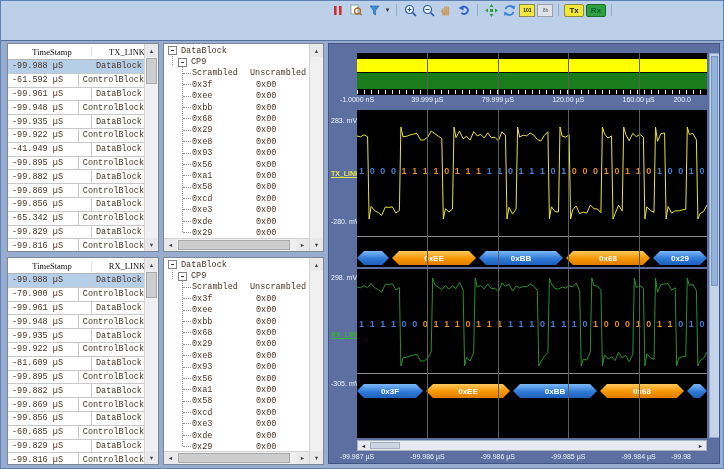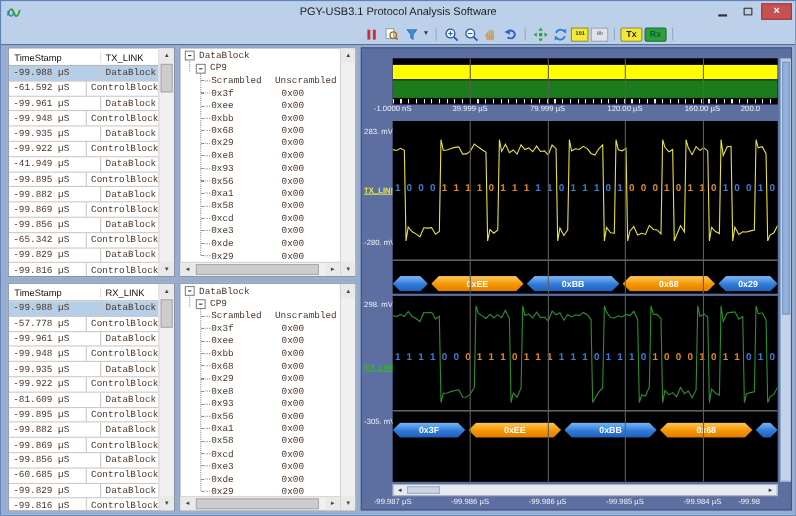--- a/index.html
+++ b/index.html
@@ -35,21 +35,21 @@
   .panel{position:absolute;background:#fff;border:1px solid #7c8898;overflow:hidden;}
   #txTable{left:6px;top:2px;width:152px;height:209px;}
   #rxTable{left:6px;top:216px;width:152px;height:208px;}
   #txTree{left:162px;top:2px;width:161px;height:209px;}
   #rxTree{left:162px;top:216px;width:161px;height:208px;}
   #wavePanel{left:327px;top:2px;width:392px;height:421px;background:#5d6fa0;border:1px solid #3f5484;}
 
   
   .ttxt{font-family:"Liberation Mono","DejaVu Sans Mono",monospace;font-size:8.5px;color:#4c3527;}
   .thead{display:flex;height:16px;align-items:center;border-bottom:1px solid #b6b6b6;color:#111;
-         font-family:Liberation Sans, sans-serif;font-size:8.5px;}
+         font-family:Liberation Serif, serif;font-size:8.5px;text-align:center;}
   .th1{width:84px;padding-left:5px;border-right:1px solid #e2e2e2;}
   .th2{flex:1;padding-left:4px;}
   .tbody{position:absolute;left:0;right:14px;top:16px;bottom:0;}
   .trow{display:flex;height:13.8px;align-items:center;border-bottom:1px solid #c9c9c9;}
   .trow.sel{background:#b5cfe9;}
   .cell1{width:84px;padding-left:4px;border-right:1px solid #c9c9c9;height:100%;display:flex;align-items:center;}
   .cell2{flex:1;padding-left:4px;}
 
   
   .vsc{position:absolute;right:0;top:0;bottom:0;width:14px;background:#f0f0f0;border-left:1px solid #d4d4d4;}
@@ -103,38 +103,20 @@
   .whsc{position:absolute;left:28px;top:396px;width:350px;height:11px;background:#e7ebf1;border:1px solid #aab4c2;}
   .whsc .arr{position:absolute;top:0;bottom:0;width:11px;display:flex;align-items:center;justify-content:center;font-size:5.5px;color:#333;}
   .whsc .arr.lf{left:0;} .whsc .arr.rt{right:0;}
   .whsc .thumb{position:absolute;top:1px;bottom:1px;left:12px;width:30px;background:#cbd4e2;border:1px solid #a3aebf;}
 </style>
 </head>
 <body>
 
 <div class="win">
 
-  <div class="titlebar">
-    <span class="appicon">
-      <svg width="13" height="13" viewBox="0 0 13 13">
-        <path d="M1 9 C3 2,5 2,6.5 6.5 C8 11,10 11,12 4" stroke="#2fa12f" stroke-width="1.6" fill="none"></path>
-        <path d="M1 5 C3 11,5 11,6.5 6.5" stroke="#1f7fbf" stroke-width="1.2" fill="none"></path>
-      </svg>
-    </span>
-    <span class="wtitle">PGY-USB3.1 Protocol Analysis Software</span>
-    <span class="winbtns">
-      <span class="wb">
-          <span class="mingl"></span>
-        </span>
-      <span class="wb">
-          <span class="maxgl"></span>
-        </span>
-      <span class="wb close">×</span>
-    </span>
-  </div>
 
   <div class="toolbar">
     <span class="tb">
       <svg width="10" height="11" viewBox="0 0 10 11">
           <rect x="1" y="1" width="2.6" height="9" fill="#c93030"></rect>
           <rect x="6" y="1" width="2.6" height="9" fill="#c93030"></rect>
         </svg>
     </span>
     <span class="tb">
       <svg width="12" height="12" viewBox="0 0 12 12">
@@ -279,21 +261,21 @@
       <div class="thead">
         <span class="th1">TimeStamp</span>
         <span class="th2">RX_LINK</span>
       </div>
       <div class="tbody ttxt" id="rxTableBody">
           <div class="trow sel">
             <div class="cell1">-99.988 µS</div>
             <div class="cell2">DataBlock</div>
           </div>
           <div class="trow">
-            <div class="cell1">-57.778 µS</div>
+            <div class="cell1">-70.900 µS</div>
             <div class="cell2">ControlBlock</div>
           </div>
           <div class="trow">
             <div class="cell1">-99.961 µS</div>
             <div class="cell2">DataBlock</div>
           </div>
           <div class="trow">
             <div class="cell1">-99.948 µS</div>
             <div class="cell2">ControlBlock</div>
           </div>

